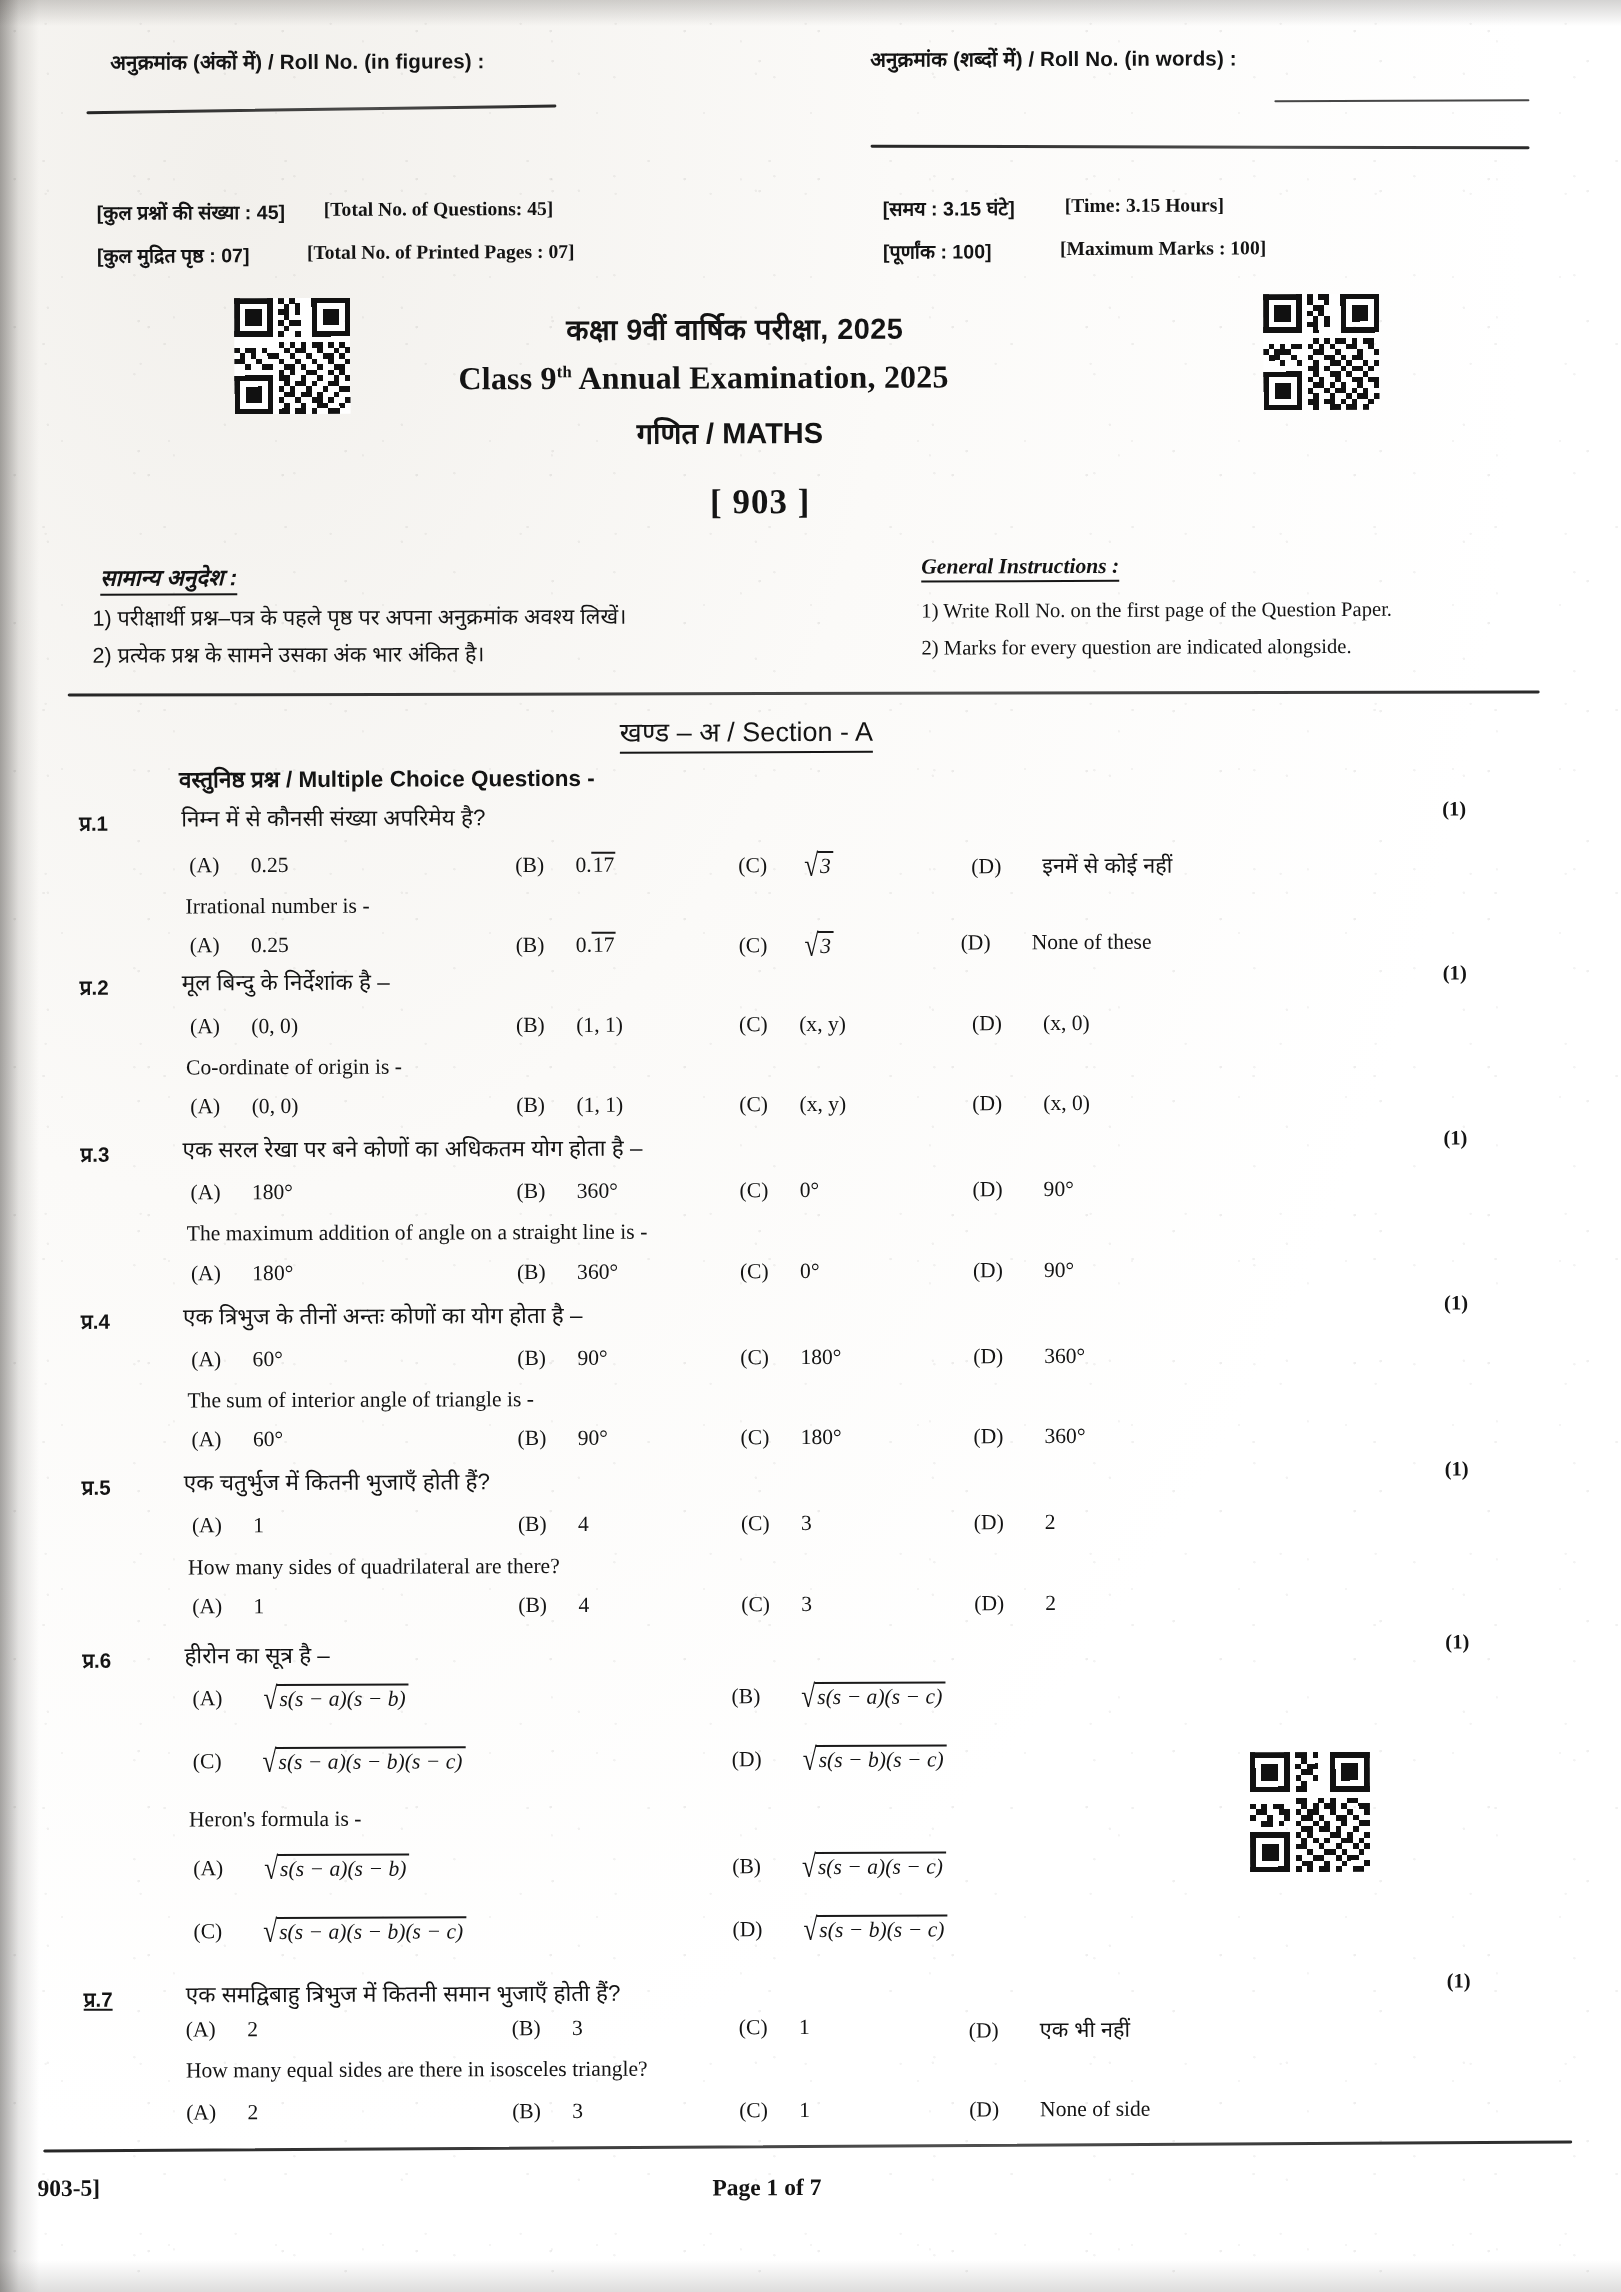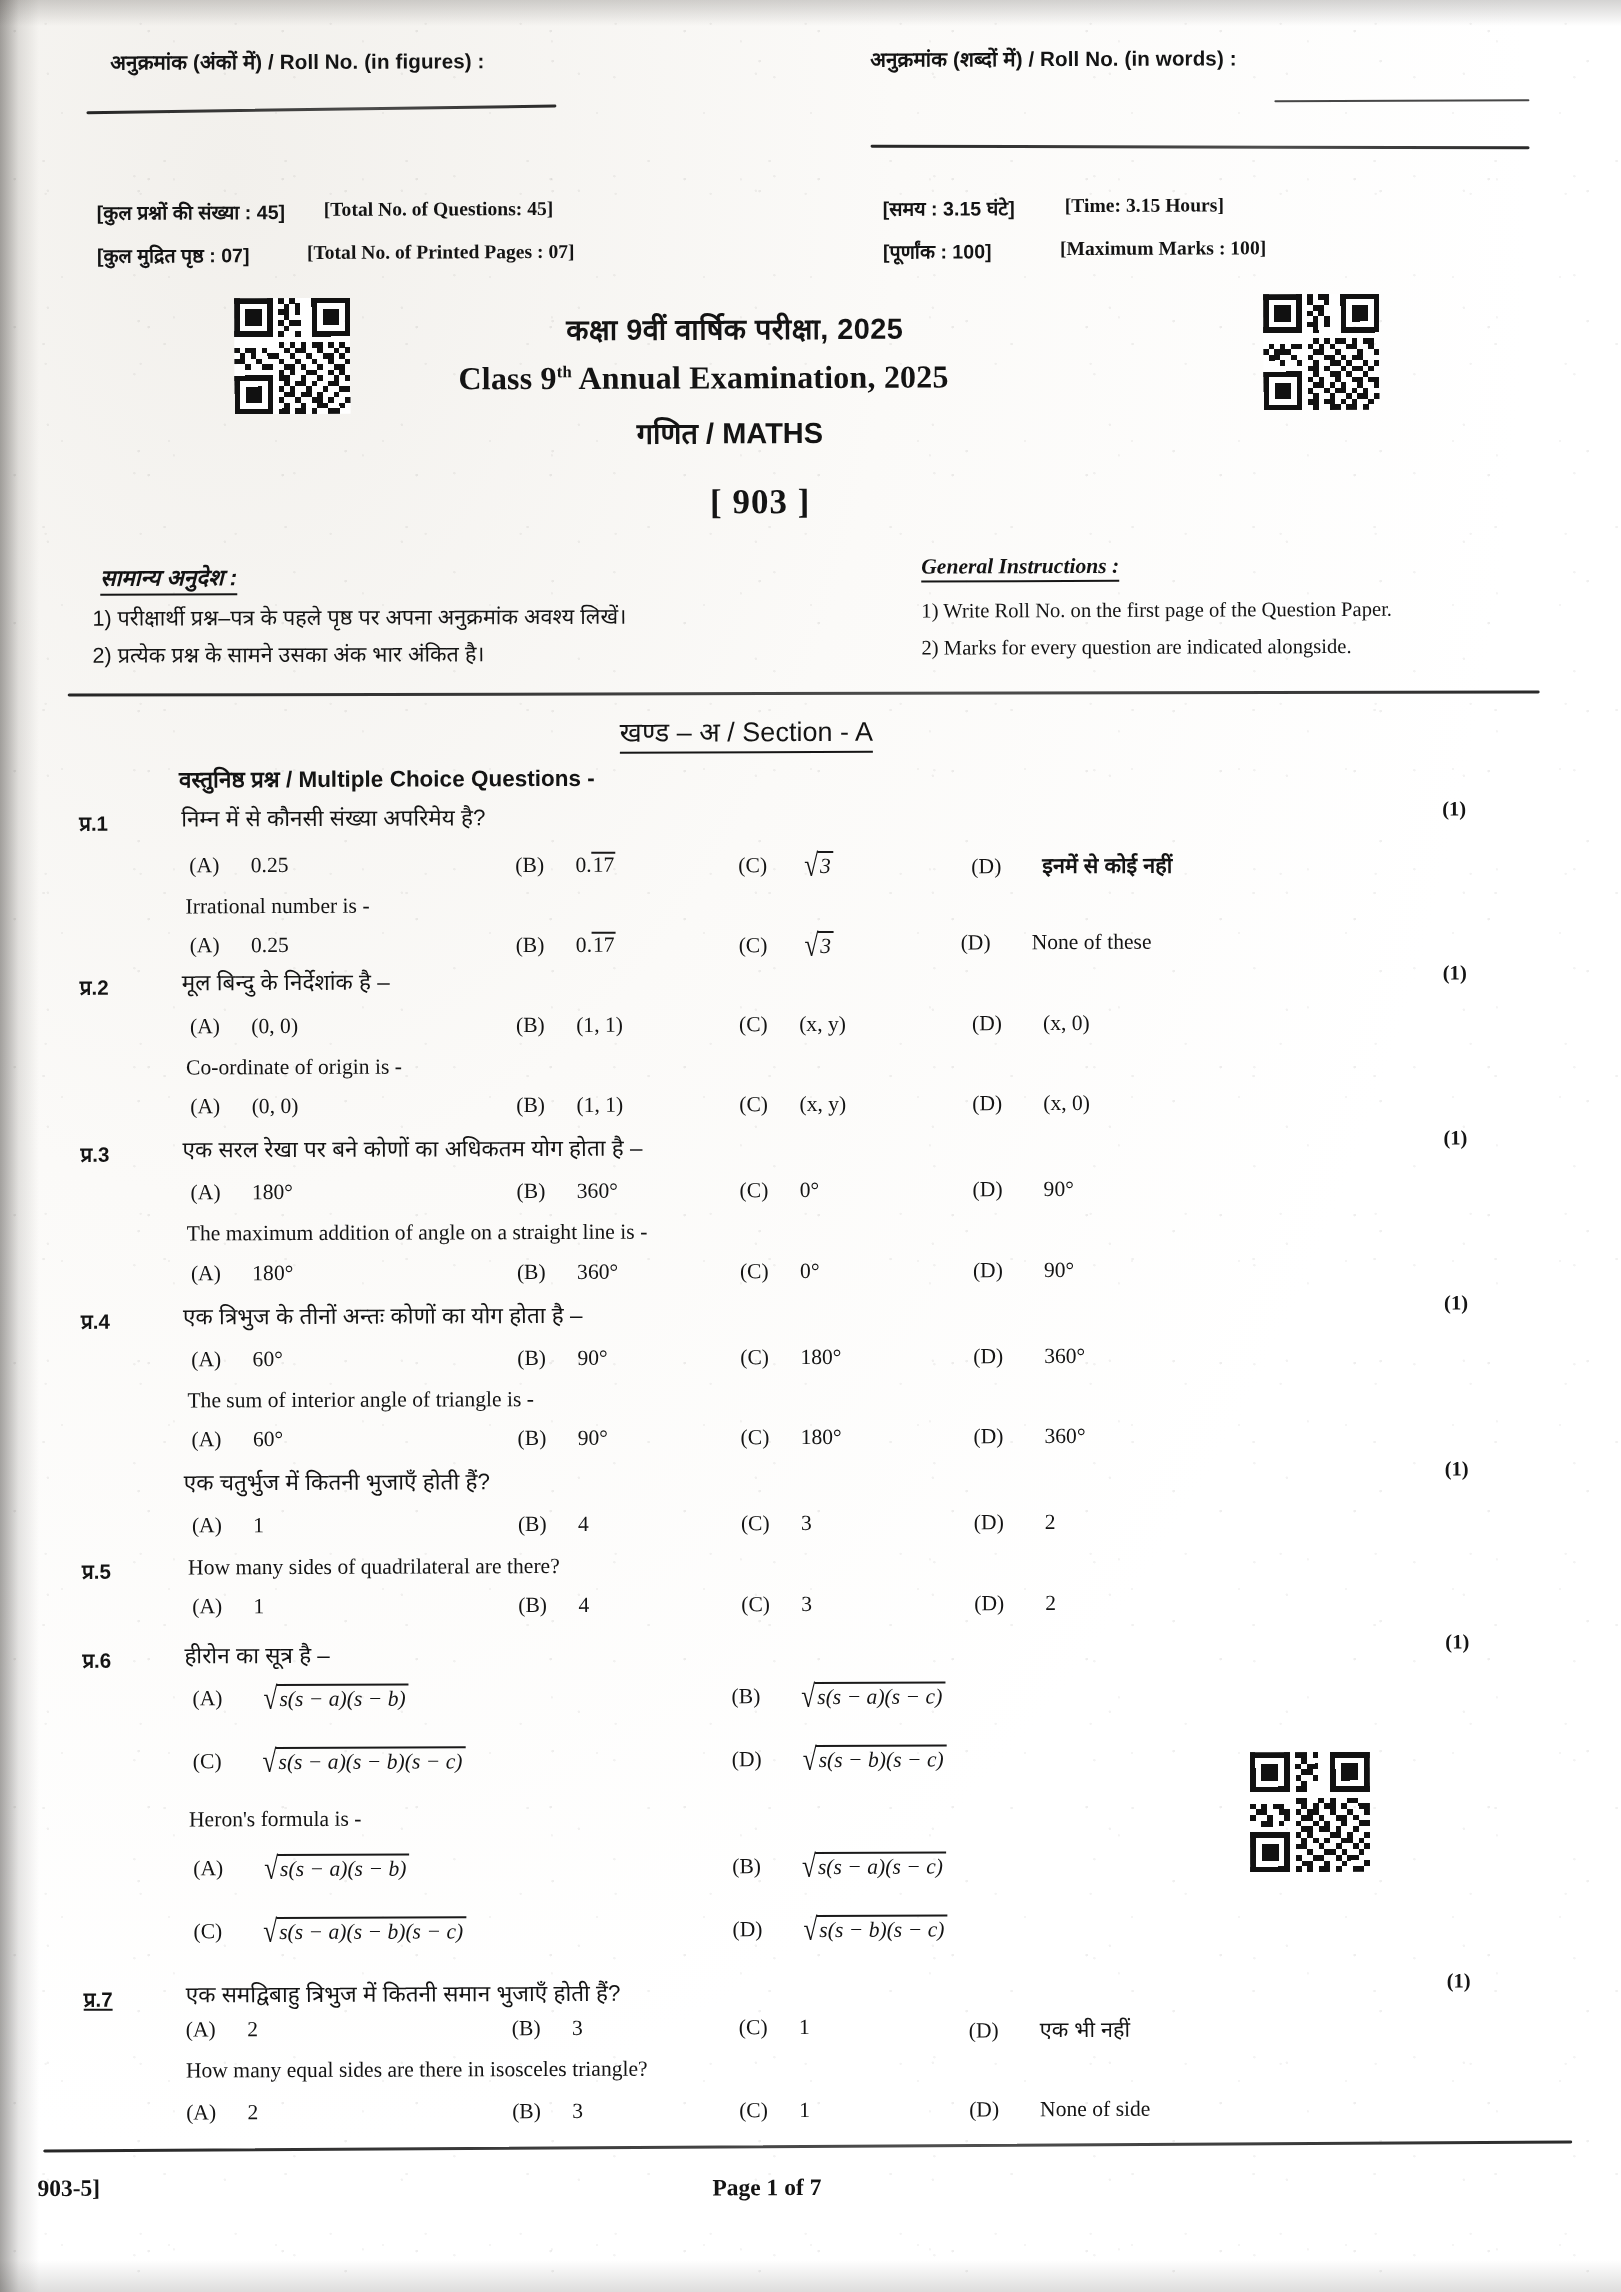--- a/index.html
+++ b/index.html
@@ -404,21 +404,21 @@
   </div>
   <div class="row" style="left:735px; top:851px;">
     <span class="optlbl">(C)</span>
     <span class="rad" style="margin-left:33px;">
           <span class="sign">√</span>
           <span class="body">3</span>
         </span>
   </div>
   <div class="row" style="left:968px; top:851px;">
     <span class="optlbl">(D)</span>
-    <span class="optval dev" style="margin-left:37px;font-weight:bold;">इनमें से कोई नहीं</span>
+    <span class="optval dev" style="margin-left:37px;">इनमें से कोई नहीं</span>
   </div>
 
   <div class="row qtext en" style="left:182px; top:892px;">Irrational number is -</div>
 
   <div class="row" style="left:186px; top:931px;">
     <span class="optlbl">(A)</span>
     <span class="optval" style="margin-left:27.4px;">0.25</span>
   </div>
   <div class="row" style="left:512px; top:931px;">
     <span class="optlbl">(B)</span>
@@ -549,21 +549,21 @@
   </div>
   <div class="row" style="left:735px; top:1425px;">
     <span class="optlbl">(C)</span>
     <span class="optval" style="margin-left:27.4px;">180°</span>
   </div>
   <div class="row" style="left:968px; top:1425px;">
     <span class="optlbl">(D)</span>
     <span class="optval" style="margin-left:37px;">360°</span>
   </div>
 
-  <div class="row qno dev" style="left:76px; top:1554px;text-align:center;">प्र.5</div>
+  <div class="row qno dev" style="left:76px; top:1470px;text-align:center;">प्र.5</div>
   <div class="row qtext dev" style="left:178px; top:1464px;">एक चतुर्भुज में कितनी भुजाएँ होती हैं?</div>
   <div class="row marks" style="left:1439px; top:1460px;">(1)</div>
 
   <div class="row" style="left:186px; top:1511px;">
     <span class="optlbl">(A)</span>
     <span class="optval" style="margin-left:27.4px;">1</span>
   </div>
   <div class="row" style="left:512px; top:1511px;">
     <span class="optlbl">(B)</span>
     <span class="optval" style="margin-left:27.4px;">4</span>

